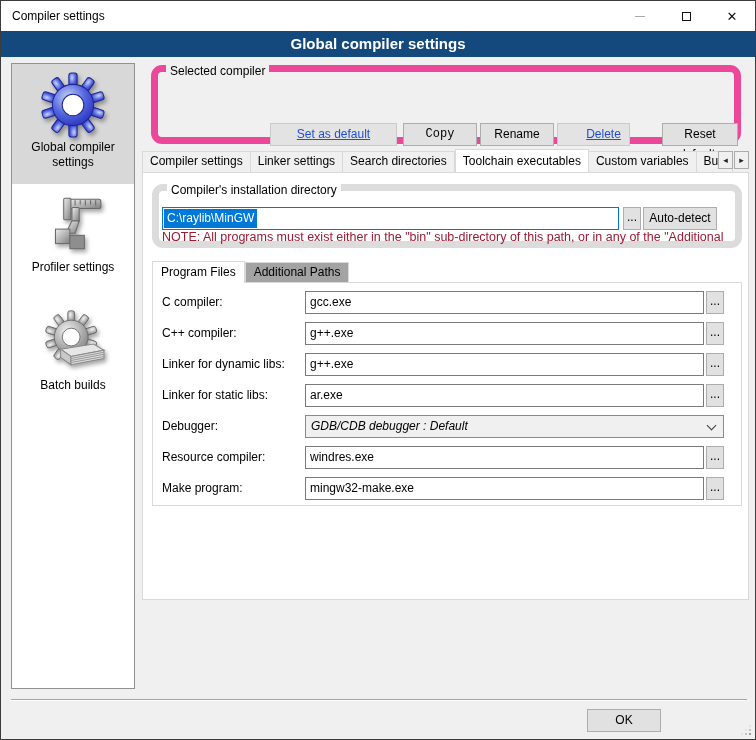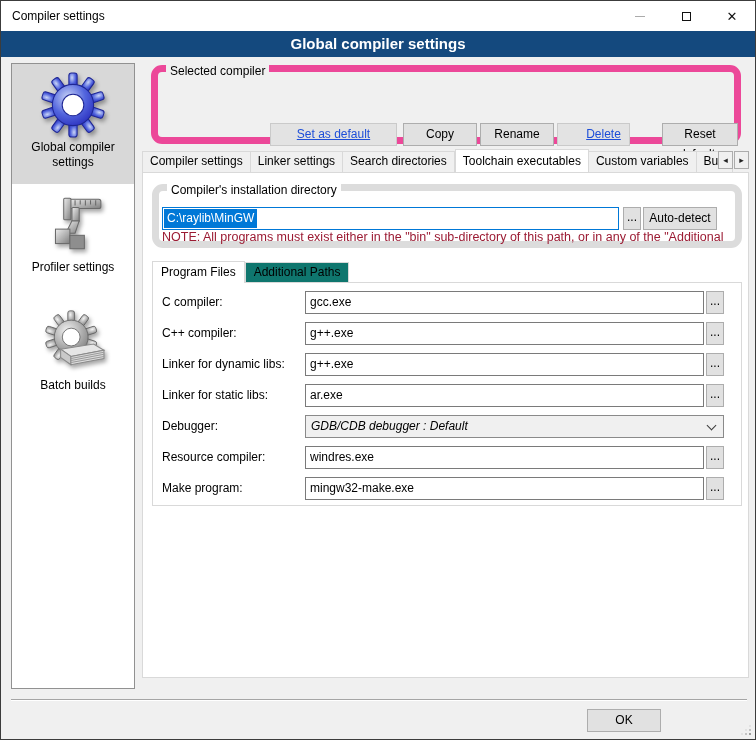--- a/index.html
+++ b/index.html
@@ -49,34 +49,34 @@
   .tabs { position:absolute; left:141px; top:148px; width:607px; height:23px; display:flex; }
   .tab { height:21px; margin-top:2px; line-height:19px; padding:0 7px; background:#F0F0F0;
          border:1px solid #D9D9D9; border-bottom:none; border-left:none; white-space:nowrap; }
   .tab:first-child { border-left:1px solid #D9D9D9; }
   .tab.active { height:23px; margin-top:0; line-height:22px; background:#fff; position:relative; z-index:3;
                 border-left:1px solid #D9D9D9; }
   .tab.clipped { width:36px; padding-right:0; overflow:hidden; }
   .tab-arrows { position:absolute; left:716px; top:150px; display:flex; z-index:4; }
   .arrow-btn { width:15px; height:18px; background:#F0F0F0; border:1px solid #ACACAC;
                font-size:9px; text-align:center; line-height:16px; margin-left:1px; color:#222; }
-  .page { position:absolute; left:141px; top:171px; width:607px; height:506px;
+  .page { position:absolute; left:141px; top:171px; width:607px; height:428px;
           background:#fff; border:1px solid #D9D9D9; z-index:2; }
 
   
   .dirinput { position:absolute; left:19px; top:34px; width:457px; height:23px;
               background:#fff; border:1px solid #0078D7; }
   .dirinput .sel { display:inline-block; margin:1px 0 0 1px; background:#0078D7; color:#fff;
                    line-height:19px; padding:0 3px; font-size:12px; }
   .note { position:absolute; left:19px; top:57px; width:585px; color:#9B1B33;
           white-space:nowrap; overflow:hidden; font-size:12.5px; }
 
   
   .itabs { position:absolute; left:9px; top:87px; height:22px; display:flex; }
-  .itab { height:20px; margin-top:2px; line-height:18px; padding:0 8px; background:#0f766e;
+  .itab { height:20px; margin-top:2px; line-height:18px; padding:0 8px; background:#a3a3a3;
           border:1px solid #D9D9D9; border-bottom:none; }
   .itab.active { height:22px; margin-top:1px; line-height:21px; background:#fff; position:relative; z-index:3; }
   .ipage { position:absolute; left:9px; top:109px; width:590px; height:224px;
            background:#fff; border:1px solid #D9D9D9; z-index:2; }
 
   .flabel { position:absolute; left:19px; line-height:23px; font-size:12px; z-index:4; }
   .fin { position:absolute; left:162px; width:399px; height:23px; background:#fff;
          border:1px solid #7A7A7A; line-height:21px; padding-left:4px; z-index:4; white-space:nowrap; }
   .fbrowse { position:absolute; left:563px; width:18px; z-index:4; line-height:18px; }
   .fselect { position:absolute; left:162px; width:419px; height:23px; background:#F0F0F0;
@@ -204,21 +204,21 @@
           </g>
         </svg>
       </span>
       <div class="sb-label">Batch builds</div>
     </div>
   </div>
 
   <div class="gbox" style="left:150px; top:64px; width:590px; height:79px;">
     <span class="glabel">Selected compiler</span>
     <div class="btn disabled" style="left:112px; top:51px; width:127px;">Set as default</div>
-    <div class="btn" style="left:245px; top:51px; width:74px;">Copy</div>
+    <div class="btn" style="left:245px; top:51px; width:74px;font-family:Liberation Mono, monospace;">Copy</div>
     <div class="btn" style="left:322px; top:51px; width:74px;">Rename</div>
     <div class="btn disabled" style="left:399px; top:51px; width:73px;padding-left:20px;">Delete</div>
     <div class="btn" style="left:504px; top:51px; width:76px;">Reset defaults</div>
   </div>
 
   <div class="tabs">
     <div class="tab">Compiler settings</div>
     <div class="tab">Linker settings</div>
     <div class="tab">Search directories</div>
     <div class="tab active">Toolchain executables</div>

